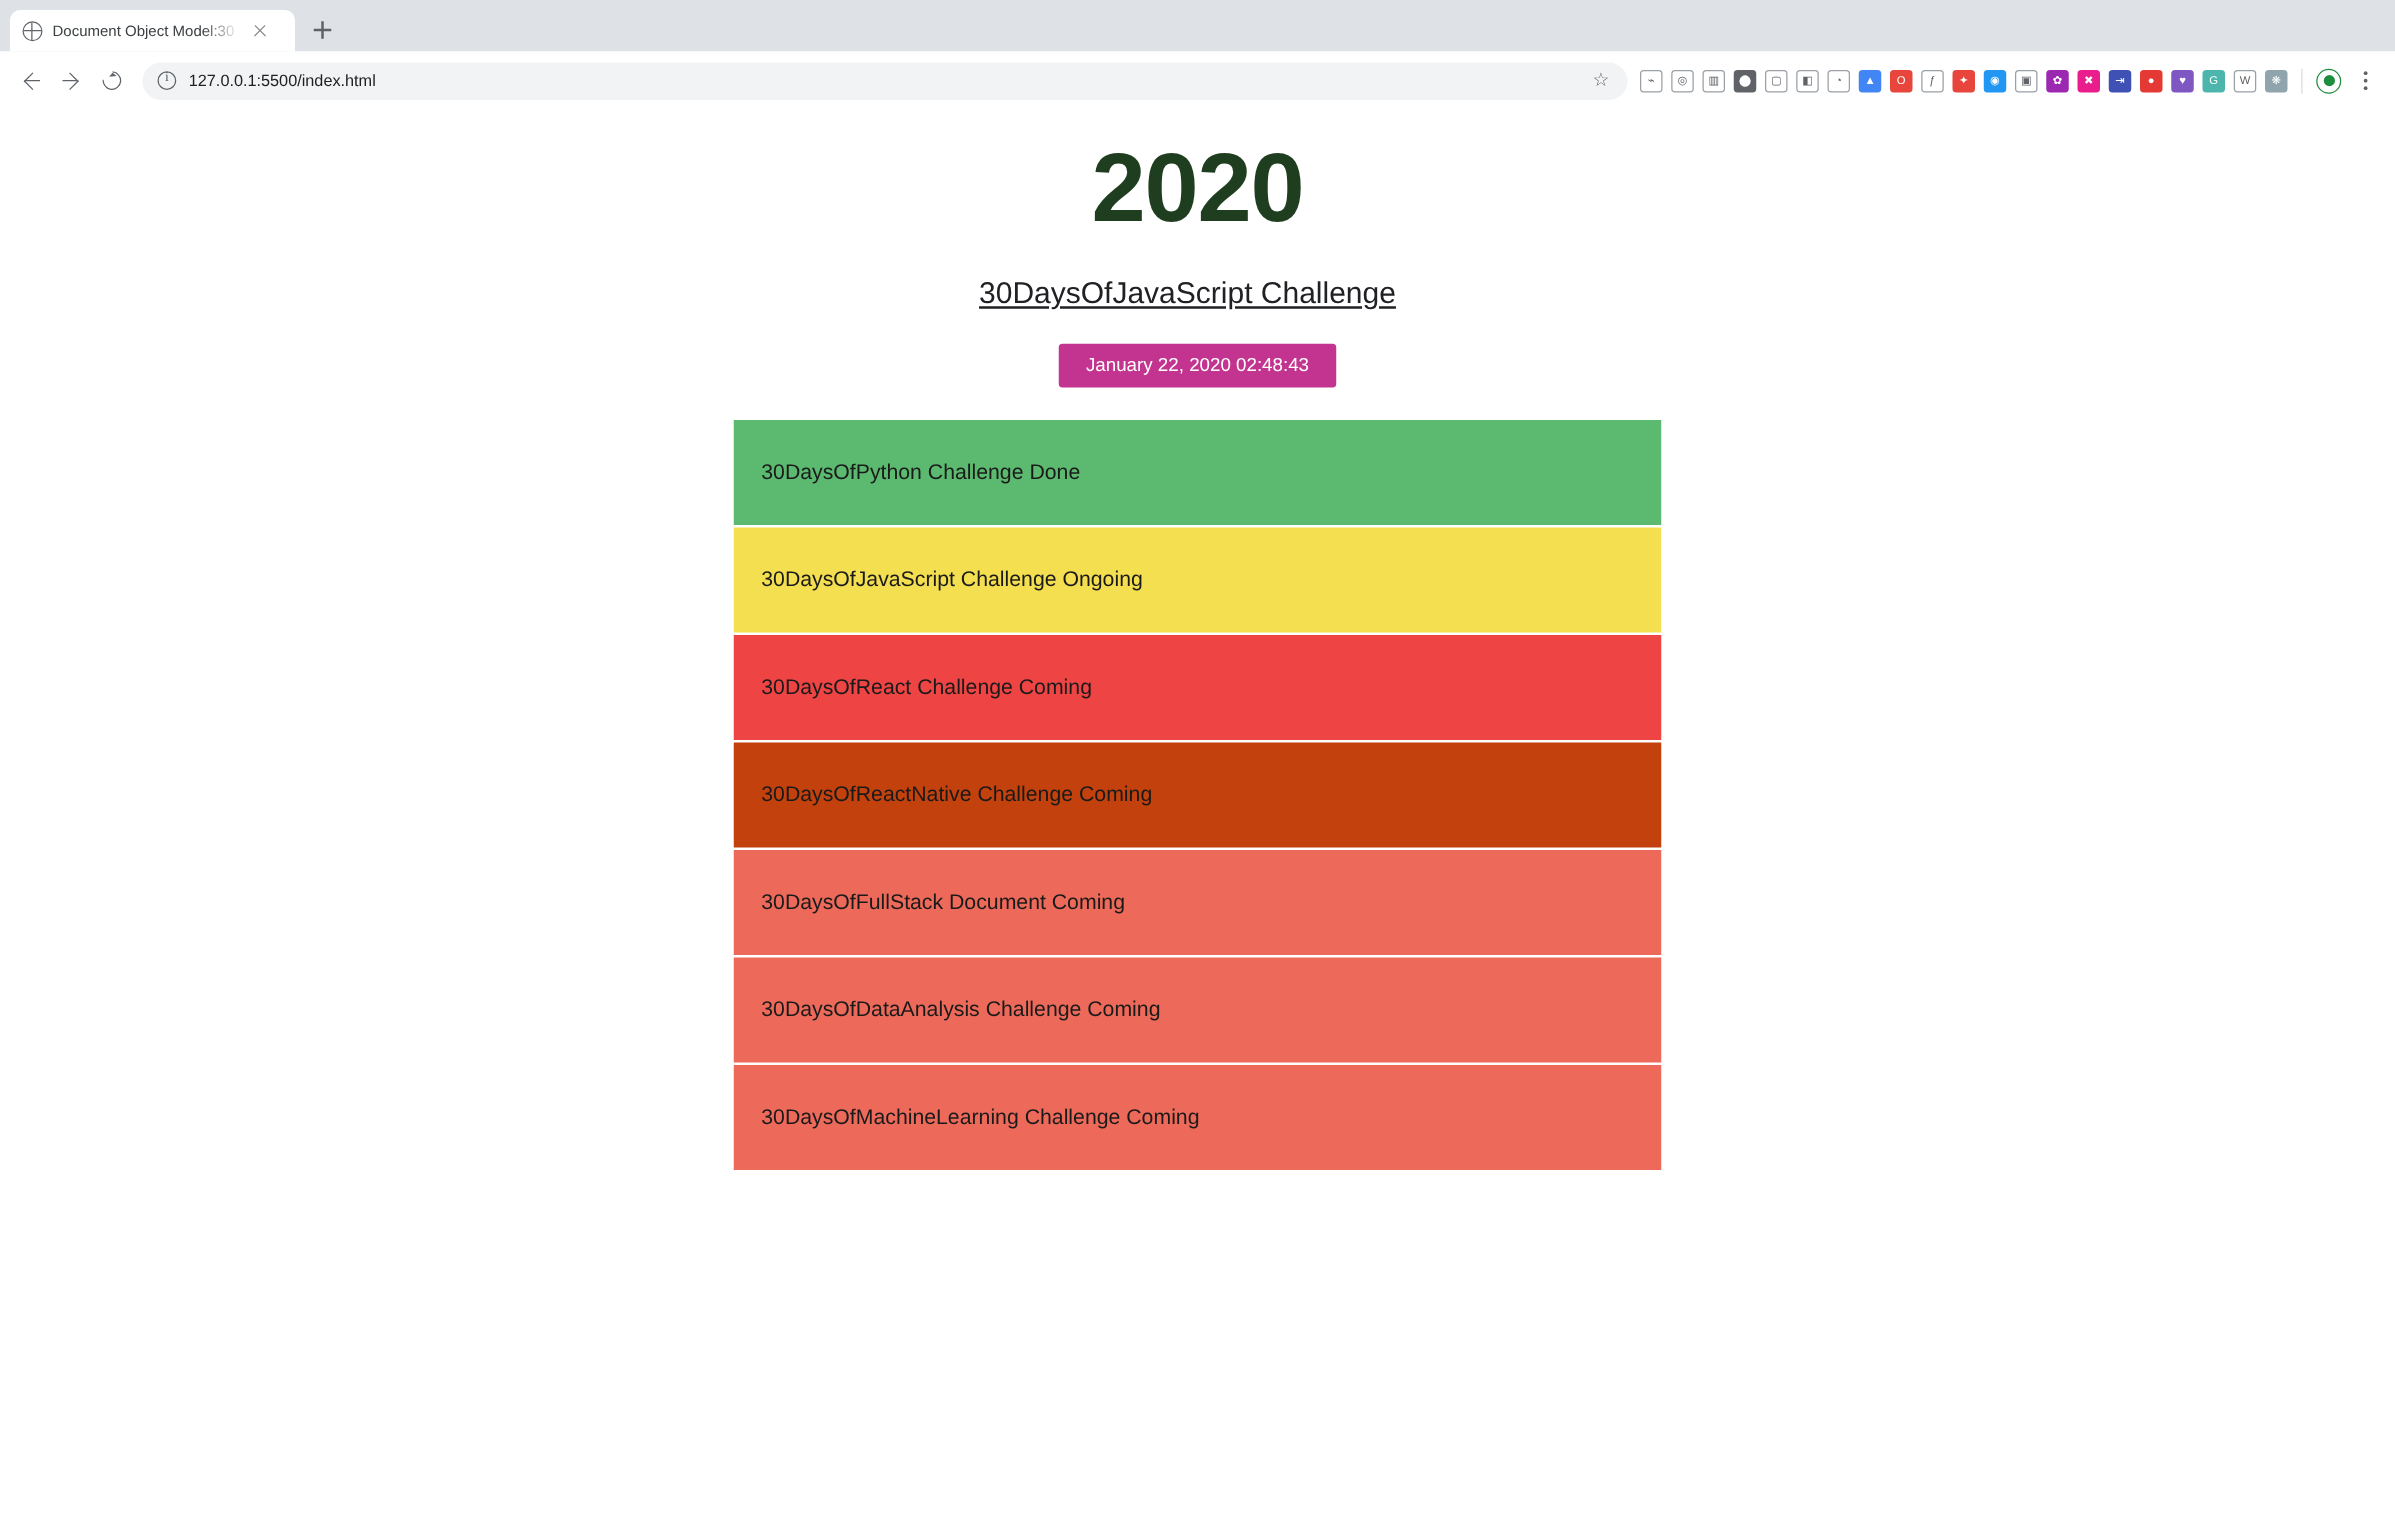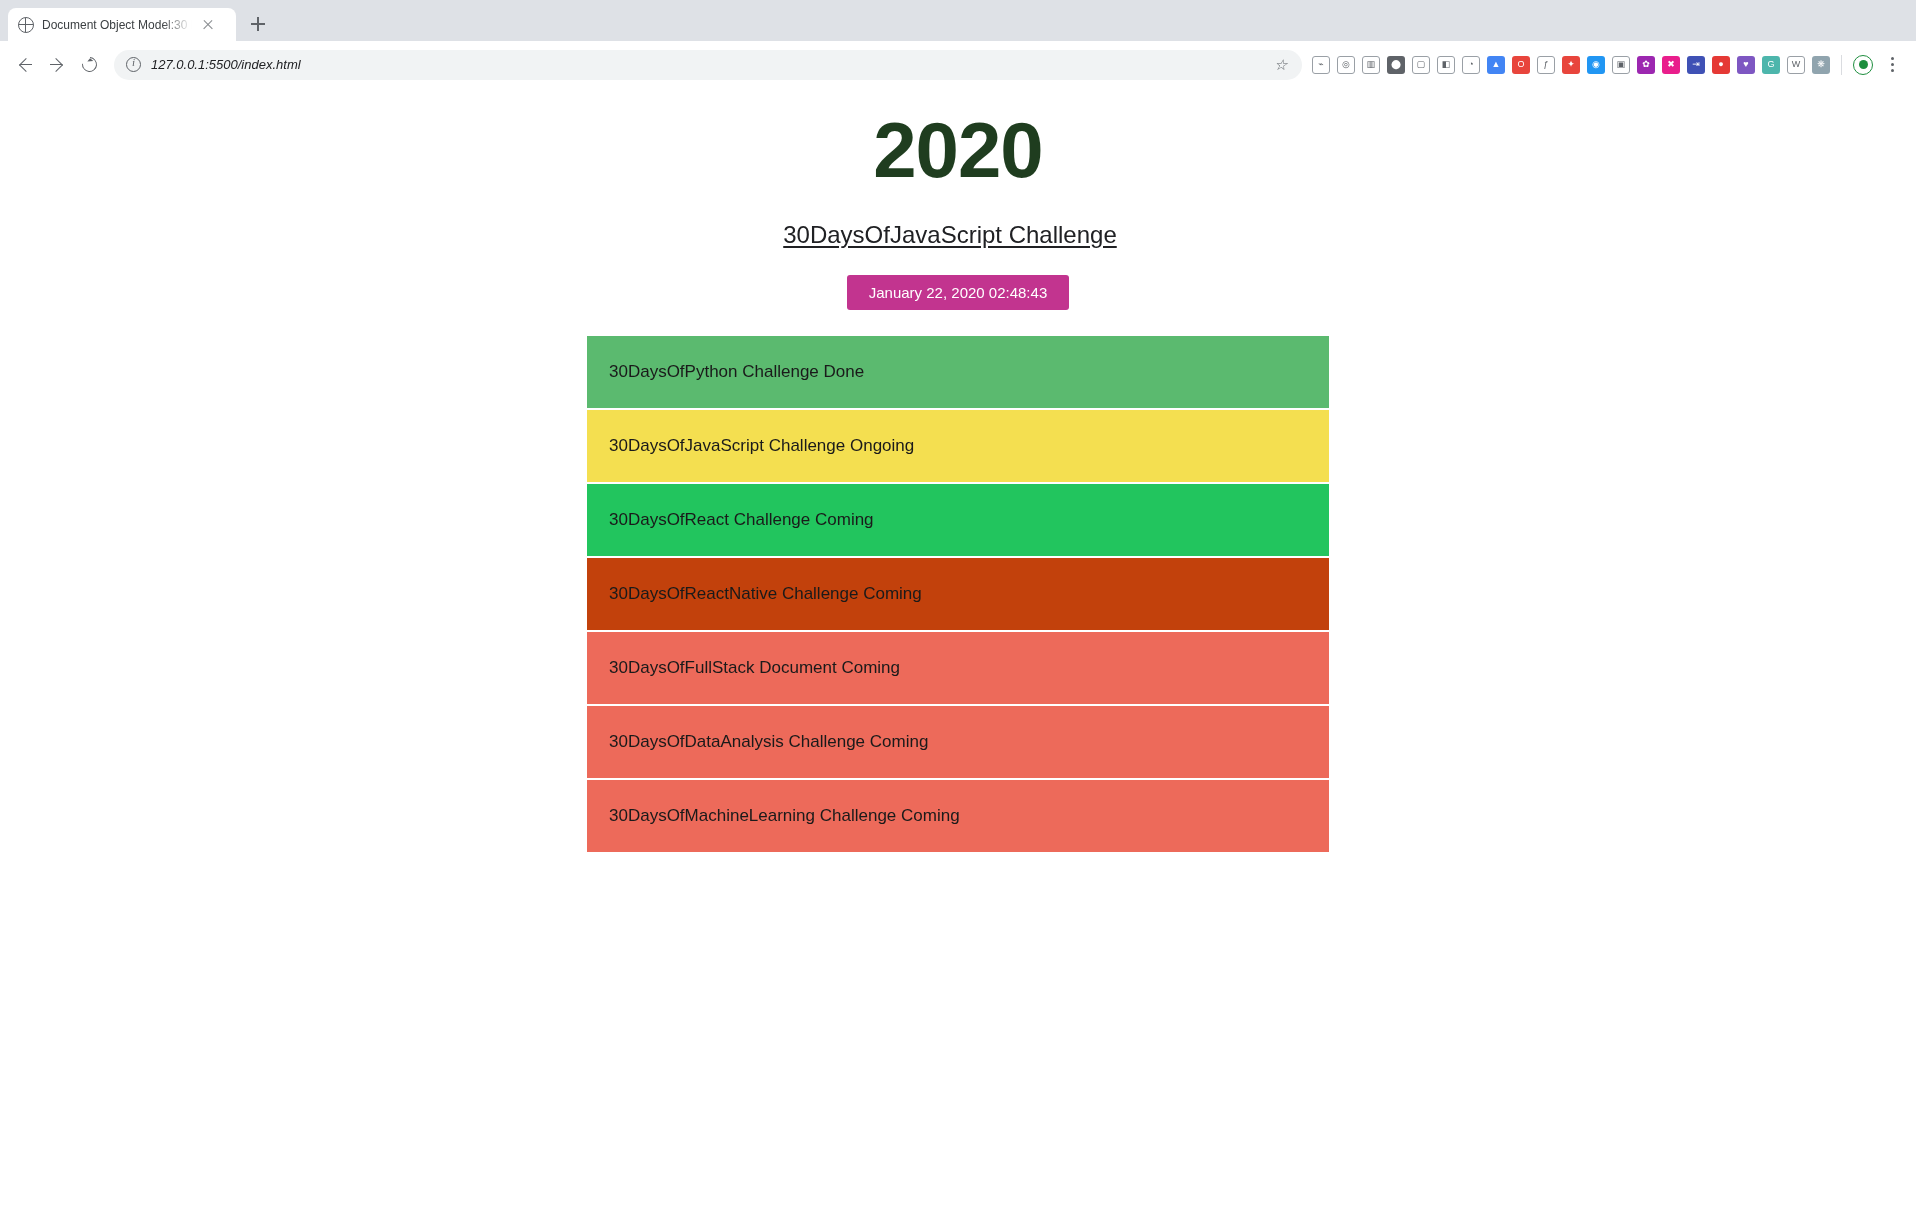--- a/index.html
+++ b/index.html
@@ -166,21 +166,20 @@
     flex: 1;
     height: 30px;
     background: #f1f3f4;
     border-radius: 16px;
     display: flex;
     align-items: center;
     padding: 0 12px;
     gap: 10px;
     margin: 0 8px;
     min-width: 0;
-    font-style: italic;
   }
   .info-icon {
     width: 15px; height: 15px;
     border: 1.4px solid #5f6368;
     border-radius: 50%;
     position: relative;
     flex: 0 0 15px;
   }
   .info-icon::before {
     content: "i";
@@ -311,21 +310,21 @@
     border-radius: 3px;
   }
   .list {
     margin: 26px auto 0 auto;
     width: 742px;
     display: flex;
     flex-direction: column;
     gap: 2px;
   }
   .row {
-    height: 72px;
+    height: 84px;
     display: flex;
     align-items: center;
     padding-left: 22px;
     font-size: 17px;
     color: #1a1a1a;
   }
 </style>
 </head>
 <body>
 
@@ -400,21 +399,21 @@
         <span class="year">2020</span>
       </h1>
 
       <p class="subtitle">30DaysOfJavaScript Challenge</p>
 
       <div class="time-badge">January 22, 2020 02:48:43</div>
 
       <div class="list">
         <div class="row" style="background:#5bba6f">30DaysOfPython Challenge Done</div>
         <div class="row" style="background:#f4df50">30DaysOfJavaScript Challenge Ongoing</div>
-        <div class="row" style="background:#22c55e">30DaysOfReact Challenge Coming</div>
+        <div class="row" style="background:#ef4444">30DaysOfReact Challenge Coming</div>
         <div class="row" style="background:#c2410c">30DaysOfReactNative Challenge Coming</div>
         <div class="row" style="background:#ed6a5a">30DaysOfFullStack Document Coming</div>
         <div class="row" style="background:#ed6a5a">30DaysOfDataAnalysis Challenge Coming</div>
         <div class="row" style="background:#ed6a5a">30DaysOfMachineLearning Challenge Coming</div>
       </div>
 
     </div>
   </div>
 </div>
 

